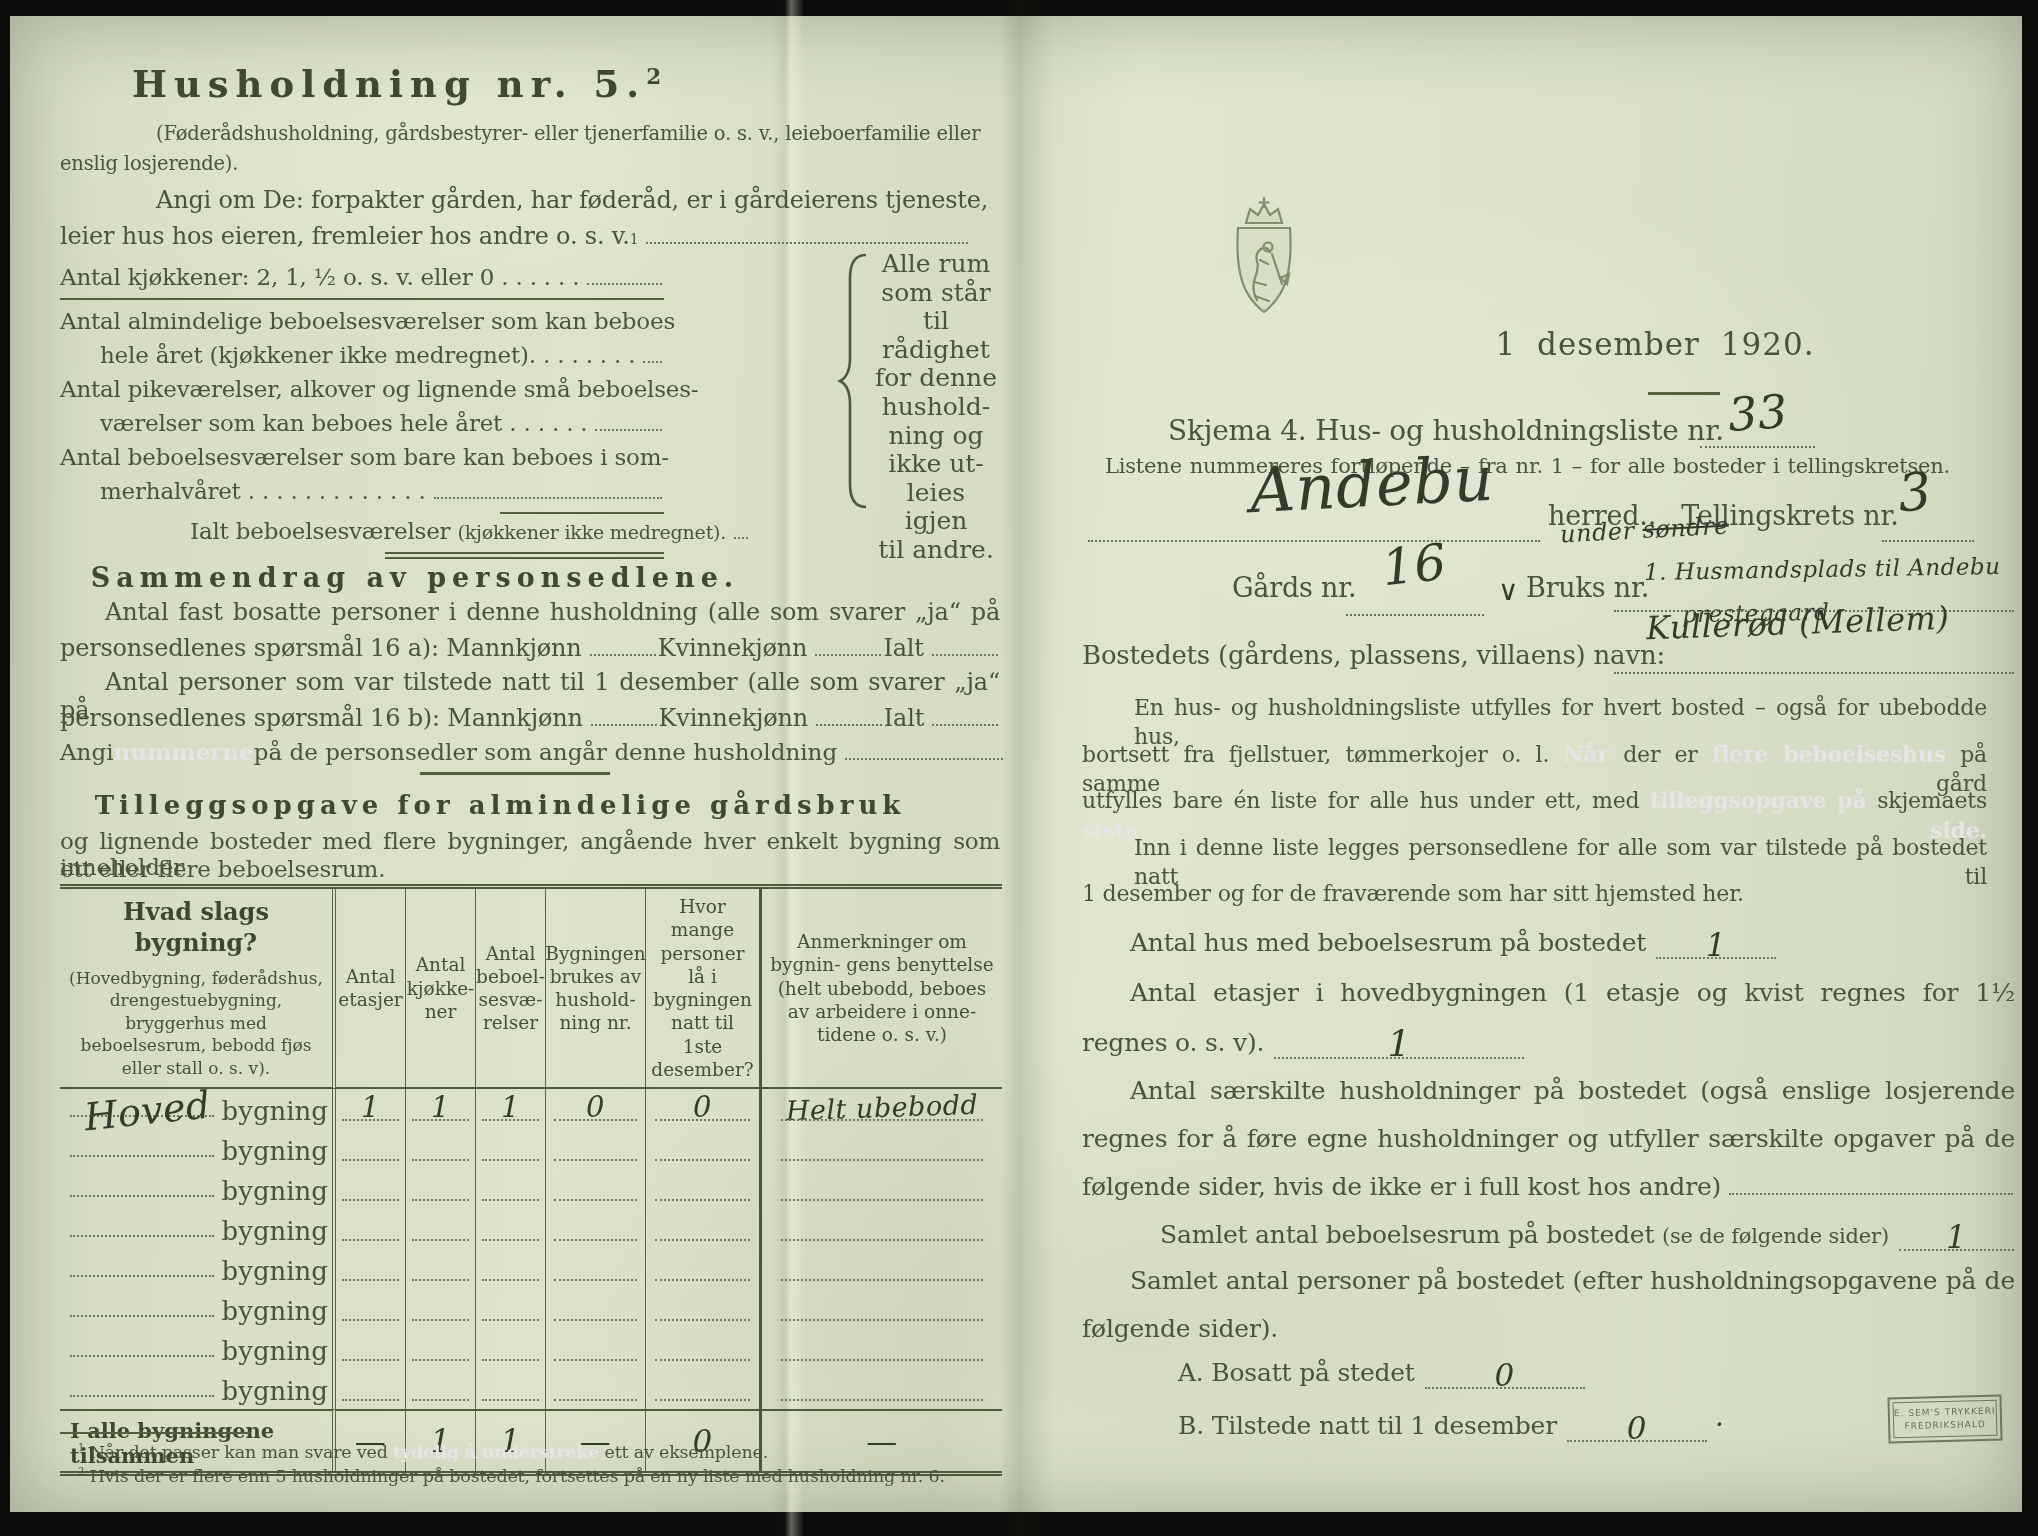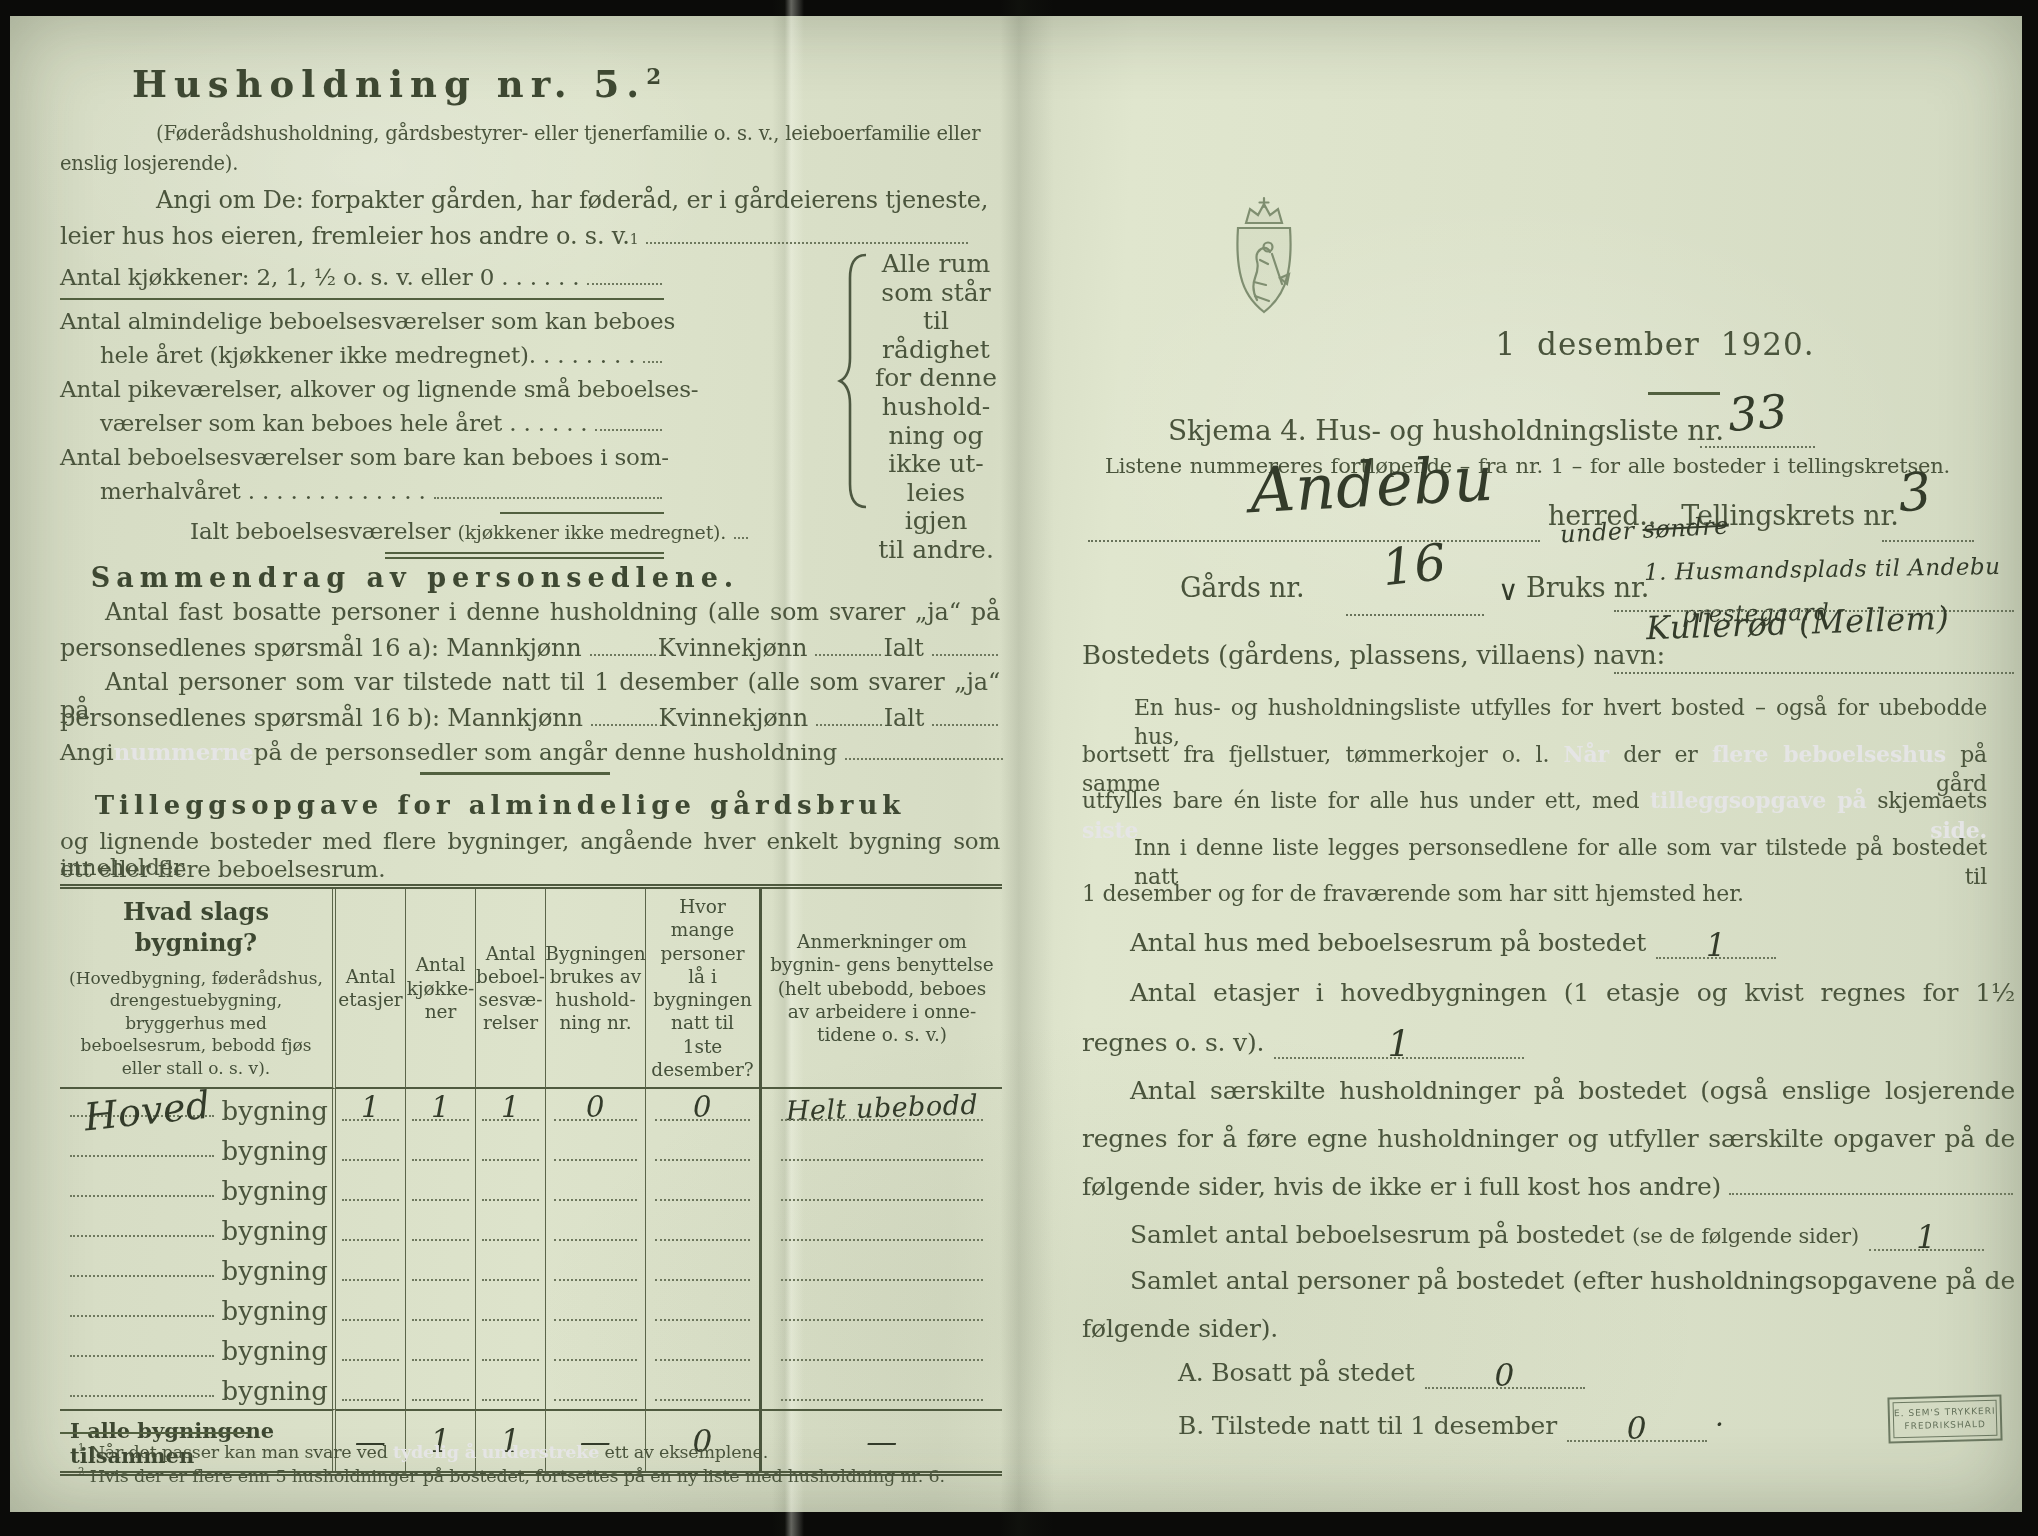--- a/index.html
+++ b/index.html
@@ -482,21 +482,21 @@
 
   <div class="abs hw hw-big line" style="left:1250px;top:448px">Andebu</div>
   <div class="dotted" style="left:1088px;top:540px;width:452px"></div>
   <div class="abs t27 line" style="left:1548px;top:500px">
     <span>herred..</span>&nbsp;&nbsp;
     <span>Tellingskrets nr.</span>
   </div>
   <div class="abs hw line" style="left:1898px;top:462px;font-size:52px;transform:rotate(-5deg)">3</div>
   <div class="dotted" style="left:1882px;top:540px;width:92px"></div>
 
-  <div class="abs t27 line" style="left:1180px;top:572px">Gårds nr.</div>
+  <div class="abs t27 line" style="left:1232px;top:572px">Gårds nr.</div>
   <div class="abs hw line" style="left:1382px;top:536px;font-size:50px;transform:rotate(-6deg)">16</div>
   <div class="dotted" style="left:1346px;top:614px;width:138px"></div>
   <div class="abs hw line" style="left:1560px;top:516px;font-size:24px;transform:rotate(-3deg)">
     <span>under </span><span class="strike">søndre</span>
   </div>
   <div class="abs hw line" style="left:1498px;top:574px;font-size:28px">∨</div>
   <div class="abs t27 line" style="left:1526px;top:572px">Bruks nr.</div>
   <div class="abs hw hw-line line" style="left:1644px;top:556px">1. Husmandsplads til Andebu</div>
   <div class="abs hw hw-line line" style="left:1682px;top:600px">prestegaard</div>
   <div class="dotted" style="left:1614px;top:610px;width:400px"></div>
@@ -523,21 +523,21 @@
   <div class="abs t25 row" style="left:1082px;top:1026px;width:500px">
     <span class="line">regnes o. s. v).</span>
     <span class="dotval" style="min-width:250px"><span class="hw" style="font-size:36px">1</span></span>
   </div>
   <div class="abs t25 jlast" style="left:1130px;top:1076px;width:885px">Antal særskilte husholdninger på bostedet (også enslige losjerende</div>
   <div class="abs t25 jlast" style="left:1082px;top:1124px;width:933px">regnes for å føre egne husholdninger og utfyller særskilte opgaver på de</div>
   <div class="abs t25 row" style="left:1082px;top:1172px;width:933px">
     <span class="line">følgende sider, hvis de ikke er i full kost hos andre)</span>
     <span class="lead" style="border-bottom-width:2.5px"></span>
   </div>
-  <div class="abs t25 row" style="left:1130px;top:1220px;width:830px">
+  <div class="abs t25 row" style="left:1160px;top:1220px;width:830px">
     <span class="line">Samlet antal beboelsesrum på bostedet</span>&nbsp;
     <span class="line" style="font-size:21px">(se de følgende sider)</span>
     <span class="dotval" style="min-width:115px"><span class="hw">1</span></span>
   </div>
   <div class="abs t25 jlast" style="left:1130px;top:1266px;width:885px">Samlet antal personer på bostedet (efter husholdningsopgavene på de</div>
   <div class="abs t25 line" style="left:1082px;top:1314px">følgende sider).</div>
 
   <div class="abs t25 row" style="left:1178px;top:1358px;width:420px">
     <span class="line">A.   Bosatt på stedet</span>
     <span class="dotval" style="min-width:160px"><span class="hw">0</span></span>

